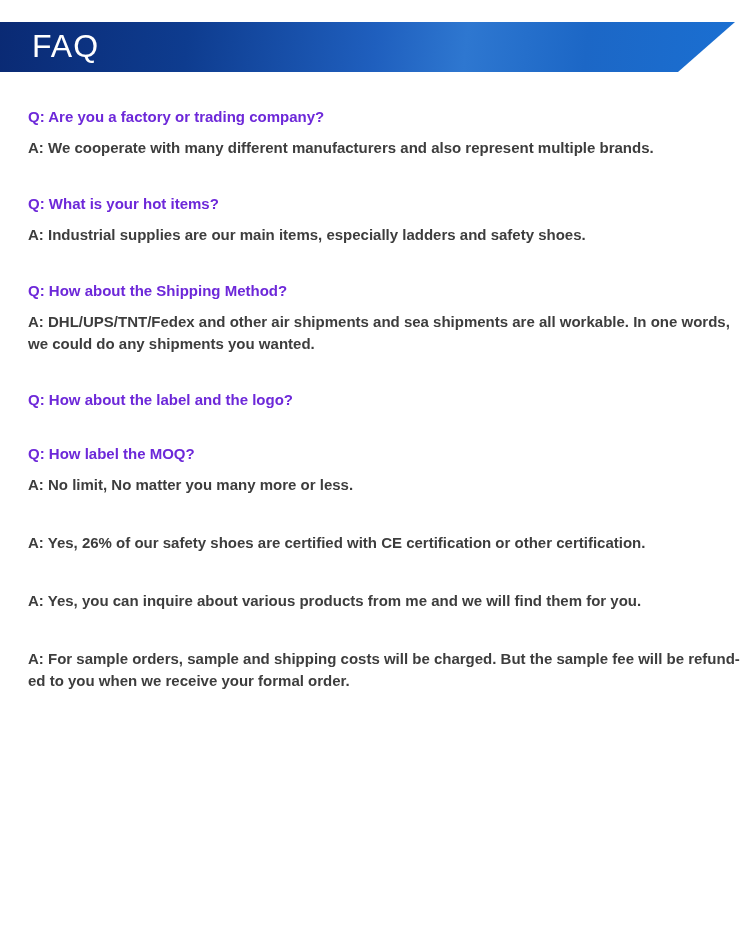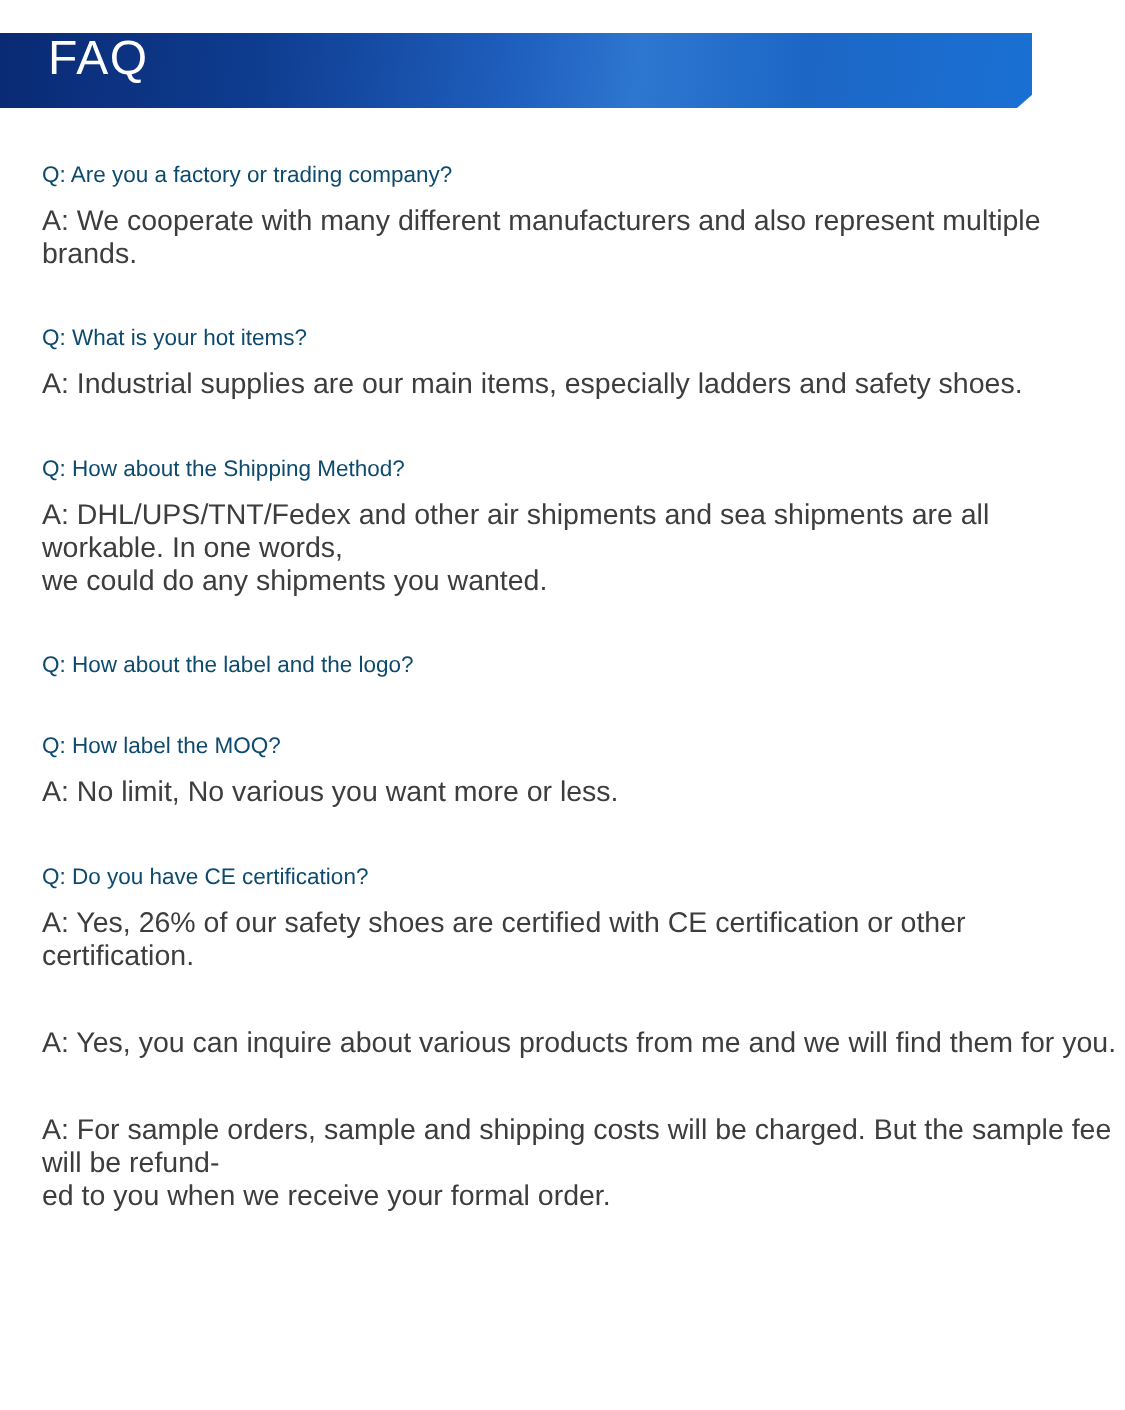--- a/index.html
+++ b/index.html
@@ -12,31 +12,32 @@
     height: 940px;
     position: relative;
     overflow: hidden;
     font-family: "Liberation Sans", sans-serif;
   }
   
   .banner {
     position: absolute;
     top: 22px;
     left: 0;
-    width: 688px;
+    width: 750px;
     height: 50px;
     background: linear-gradient(96deg,
       #0a2a74 0%,
       #0e3c8f 25%,
       #1f5fbe 50%,
       #2e77d0 62%,
       #1c67c6 78%,
       #1a70d3 100%);
     clip-path: polygon(0 0, 735px 0, 678px 100%, 0 100%);
     display: flex;
+    align-items: center;
     box-sizing: border-box;
     padding-left: 32px;
   }
   .banner-title {
     color: #ffffff;
     font-size: 32px;
     line-height: 1;
     font-weight: 400;
     letter-spacing: 1px;
     padding-bottom: 2px;
@@ -49,29 +50,29 @@
     width: 750px;
     box-sizing: border-box;
     padding: 0 4px 0 28px;
   }
   .faq-item {
     margin-bottom: 36px;
   }
   .faq-question {
     font-size: 15px;
     line-height: 18px;
-    font-weight: normal;
-    color: #0c4a6e;
+    font-weight: bold;
+    color: #6d28d9;
     margin-bottom: 11px;
     white-space: pre-line;
   }
   .faq-answer {
-    font-size: 19px;
+    font-size: 15px;
     line-height: 22px;
-    font-weight: normal;
+    font-weight: bold;
     color: #3d3d3d;
     white-space: pre-line;
   }
 </style>
 </head>
 <body>
 
 <div class="banner">
   <span class="banner-title">FAQ</span>
 </div>
@@ -93,25 +94,24 @@
 we could do any shipments you wanted.</div>
   </div>
 
 
   <div class="faq-item">
     <div class="faq-question">Q: How about the label and the logo?</div>
   </div>
 
   <div class="faq-item">
     <div class="faq-question">Q: How label the MOQ?</div>
-    <div class="faq-answer">A: No limit, No various you want more or less.</div>
+    <div class="faq-answer">A: No limit, No matter you many more or less.</div>
   </div>
 
   <div class="faq-item">
-    <div class="faq-question">Q: Do you have CE certification?</div>
     <div class="faq-answer">A: Yes, 26% of our safety shoes are certified with CE certification or other certification.</div>
   </div>
 
   <div class="faq-item">
     <div class="faq-answer">A: Yes, you can inquire about various products from me and we will find them for you.</div>
   </div>
 
   <div class="faq-item">
     <div class="faq-answer">A: For sample orders, sample and shipping costs will be charged. But the sample fee will be refund-
 ed to you when we receive your formal order.</div>

